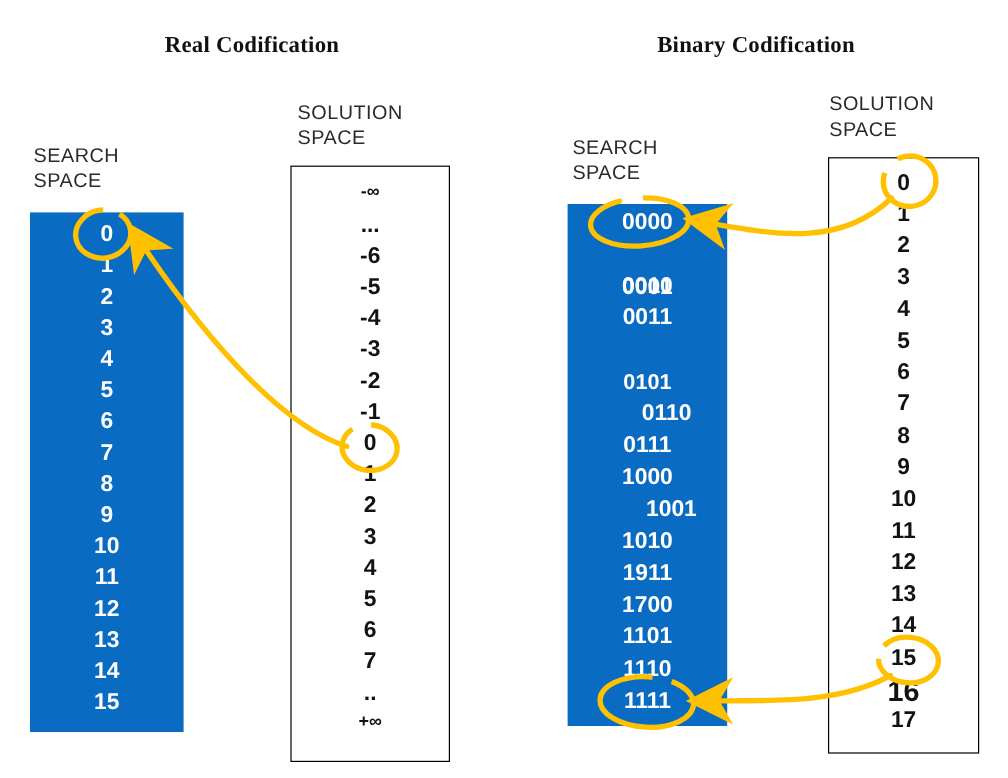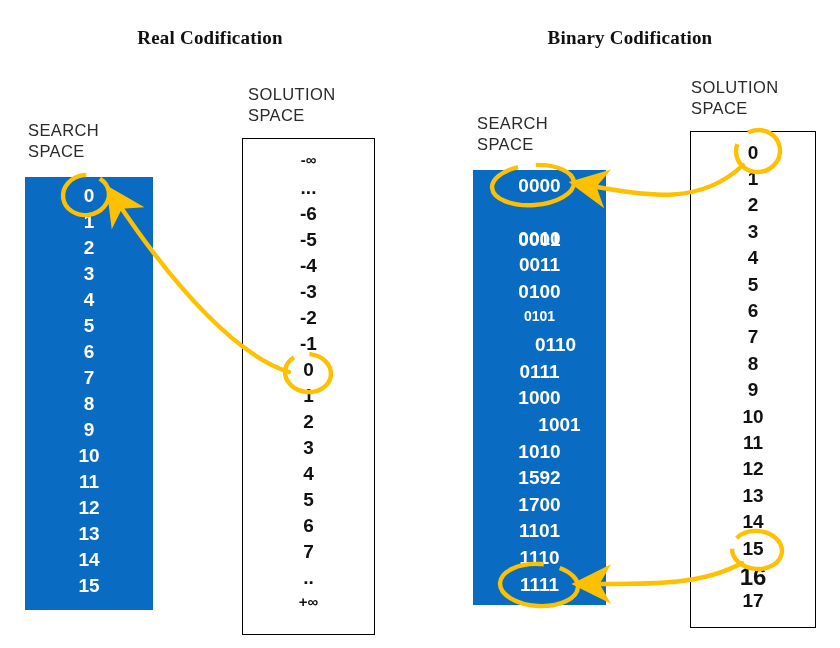--- a/index.html
+++ b/index.html
@@ -129,28 +129,27 @@
 SPACE</div>
 
   <div class="caption" id="cap-bin-solution" style="left:691px;top:77px;width:124px;">SOLUTION
 SPACE</div>
 
   <div class="searchbox" id="box-bin-search" style="left:473px;top:170px;width:133px;height:435px;">
       <div class="row" style="top: 5.5px; font-size: 19px; height: 19px;">0000</div>
       <div class="row" style="top: 32.1px; font-size: 19px; height: 19px; margin-top: 28px;">0001</div>
       <div class="row" style="top: 58.7px; font-size: 19px; height: 19px;">0010</div>
       <div class="row" style="top: 85.3px; font-size: 19px; height: 19px;">0011</div>
-      <div class="row" style="top: 111.9px; font-size: 19px; height: 19px;">0100</div>
-      <div class="row" style="top: 138.5px; font-size: 14px; height: 19px;">0101</div>
+      <div class="row" style="top: 138.5px; font-size: 18px; height: 19px;">0101</div>
       <div class="row" style="top: 165.1px; font-size: 19px; height: 19px; padding-left: 32px;">0110</div>
       <div class="row" style="top: 191.7px; font-size: 19px; height: 19px;">0111</div>
       <div class="row" style="top: 218.3px; font-size: 19px; height: 19px;">1000</div>
       <div class="row" style="top: 244.9px; font-size: 19px; height: 19px; margin-left: 40px;">1001</div>
       <div class="row" style="top: 271.5px; font-size: 19px; height: 19px;">1010</div>
-      <div class="row" style="top: 298.1px; font-size: 19px; height: 19px;">1592</div>
+      <div class="row" style="top: 298.1px; font-size: 19px; height: 19px;">1911</div>
       <div class="row" style="top: 324.7px; font-size: 19px; height: 19px;">1700</div>
       <div class="row" style="top: 351.3px; font-size: 19px; height: 19px;">1101</div>
       <div class="row" style="top: 377.9px; font-size: 19px; height: 19px;">1110</div>
       <div class="row" style="top: 404.5px; font-size: 19px; height: 19px;">1111</div>
     </div>
 
   <div class="solbox" id="box-bin-solution" style="left:690px;top:131px;width:126px;height:497px;">
       <div class="row" style="top: 10.5px; font-size: 19px; height: 19px;">0</div>
       <div class="row" style="top: 36.9px; font-size: 19px; height: 19px;">1</div>
       <div class="row" style="top: 63.3px; font-size: 19px; height: 19px;">2</div>

